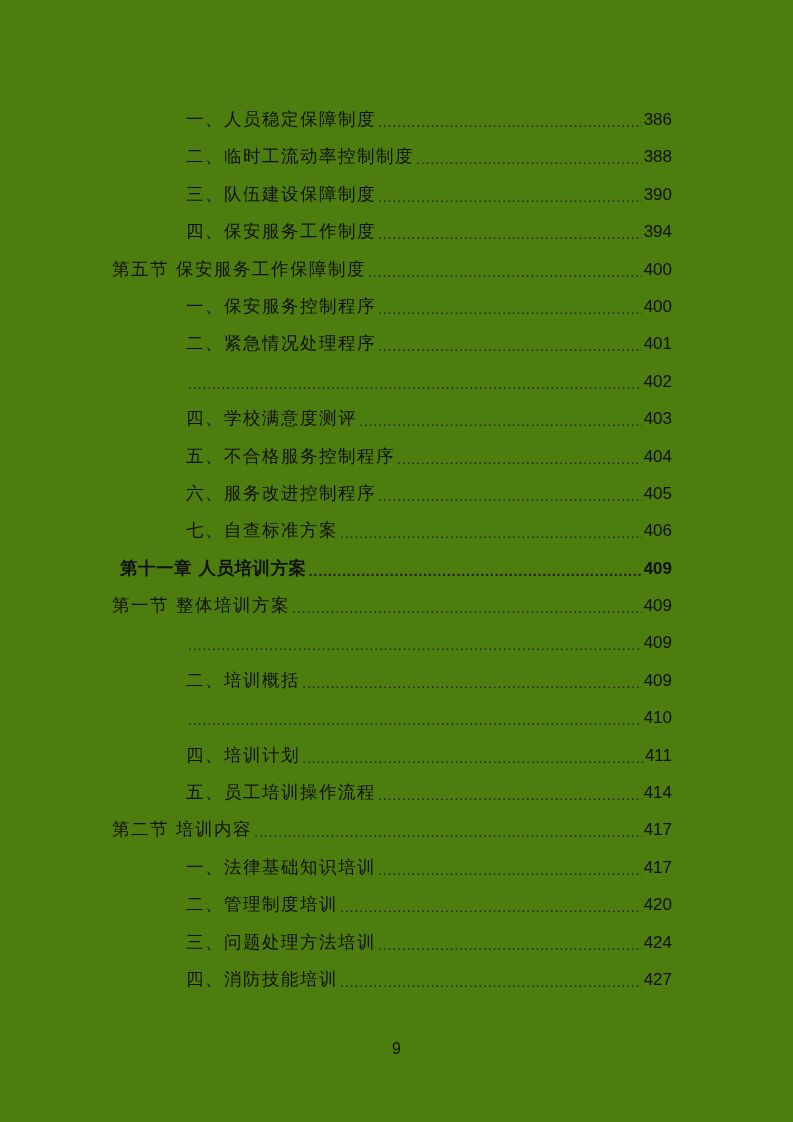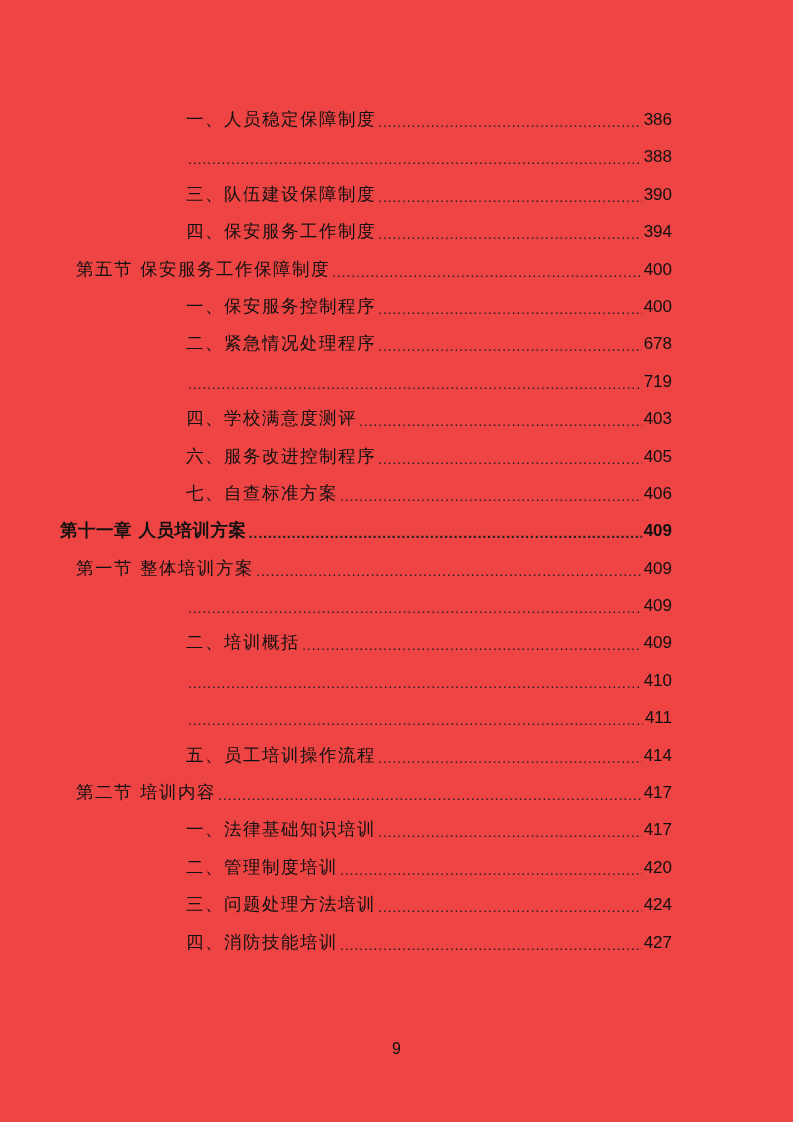--- a/index.html
+++ b/index.html
@@ -13,41 +13,41 @@
       position: relative;
       overflow: hidden;
       font-family: "DejaVu Sans", "Liberation Sans", sans-serif;
       color: #111111;
     }
     .page {
       position: absolute;
       left: 0; top: 0;
       width: 793px;
       height: 1122px;
-      background: #ef4444;
+      background: #4d7c0f;
     }
     .toc {
       position: absolute;
       left: 0;
       top: 101px;
       width: 793px;
     }
     .toc-row {
       position: relative;
       height: 37.4px;
       display: flex;
       align-items: center;
       box-sizing: border-box;
       padding-right: 121px;
       font-size: 17.5px;
       line-height: 37.4px;
       white-space: nowrap;
     }
-    .toc-row.level-chapter { padding-left: 60px; font-weight: bold; }
-    .toc-row.level-section { padding-left: 76px; }
+    .toc-row.level-chapter { padding-left: 120px; font-weight: bold; }
+    .toc-row.level-section { padding-left: 112px; }
     .toc-row.level-item    { padding-left: 186px; }
 
     .toc-label {
       flex: 0 0 auto;
       letter-spacing: 1.5px;
       font-weight: inherit;
     }
     .toc-row.level-chapter .toc-label { letter-spacing: 0.5px; }
     .toc-leader {
       flex: 1 1 auto;
@@ -85,20 +85,21 @@
 <body>
 
 <div class="page">
   <div class="toc" id="toc">
       <div class="toc-row level-item">
     <span class="toc-label">一、人员稳定保障制度</span>
     <span class="toc-leader"></span>
     <span class="toc-page">386</span>
   </div>
       <div class="toc-row level-item">
+    <span class="toc-label">二、临时工流动率控制制度</span>
     <span class="toc-leader"></span>
     <span class="toc-page">388</span>
   </div>
       <div class="toc-row level-item">
     <span class="toc-label">三、队伍建设保障制度</span>
     <span class="toc-leader"></span>
     <span class="toc-page">390</span>
   </div>
       <div class="toc-row level-item">
     <span class="toc-label">四、保安服务工作制度</span>
@@ -111,30 +112,35 @@
     <span class="toc-page">400</span>
   </div>
       <div class="toc-row level-item">
     <span class="toc-label">一、保安服务控制程序</span>
     <span class="toc-leader"></span>
     <span class="toc-page">400</span>
   </div>
       <div class="toc-row level-item">
     <span class="toc-label">二、紧急情况处理程序</span>
     <span class="toc-leader"></span>
-    <span class="toc-page">678</span>
-  </div>
-      <div class="toc-row level-item">
-    <span class="toc-leader"></span>
-    <span class="toc-page">719</span>
+    <span class="toc-page">401</span>
+  </div>
+      <div class="toc-row level-item">
+    <span class="toc-leader"></span>
+    <span class="toc-page">402</span>
   </div>
       <div class="toc-row level-item">
     <span class="toc-label">四、学校满意度测评</span>
     <span class="toc-leader"></span>
     <span class="toc-page">403</span>
+  </div>
+      <div class="toc-row level-item">
+    <span class="toc-label">五、不合格服务控制程序</span>
+    <span class="toc-leader"></span>
+    <span class="toc-page">404</span>
   </div>
       <div class="toc-row level-item">
     <span class="toc-label">六、服务改进控制程序</span>
     <span class="toc-leader"></span>
     <span class="toc-page">405</span>
   </div>
       <div class="toc-row level-item">
     <span class="toc-label">七、自查标准方案</span>
     <span class="toc-leader"></span>
     <span class="toc-page">406</span>
@@ -156,20 +162,21 @@
       <div class="toc-row level-item">
     <span class="toc-label">二、培训概括</span>
     <span class="toc-leader"></span>
     <span class="toc-page">409</span>
   </div>
       <div class="toc-row level-item">
     <span class="toc-leader"></span>
     <span class="toc-page">410</span>
   </div>
       <div class="toc-row level-item">
+    <span class="toc-label">四、培训计划</span>
     <span class="toc-leader"></span>
     <span class="toc-page">411</span>
   </div>
       <div class="toc-row level-item">
     <span class="toc-label">五、员工培训操作流程</span>
     <span class="toc-leader"></span>
     <span class="toc-page">414</span>
   </div>
       <div class="toc-row level-section">
     <span class="toc-label">第二节  培训内容</span>

